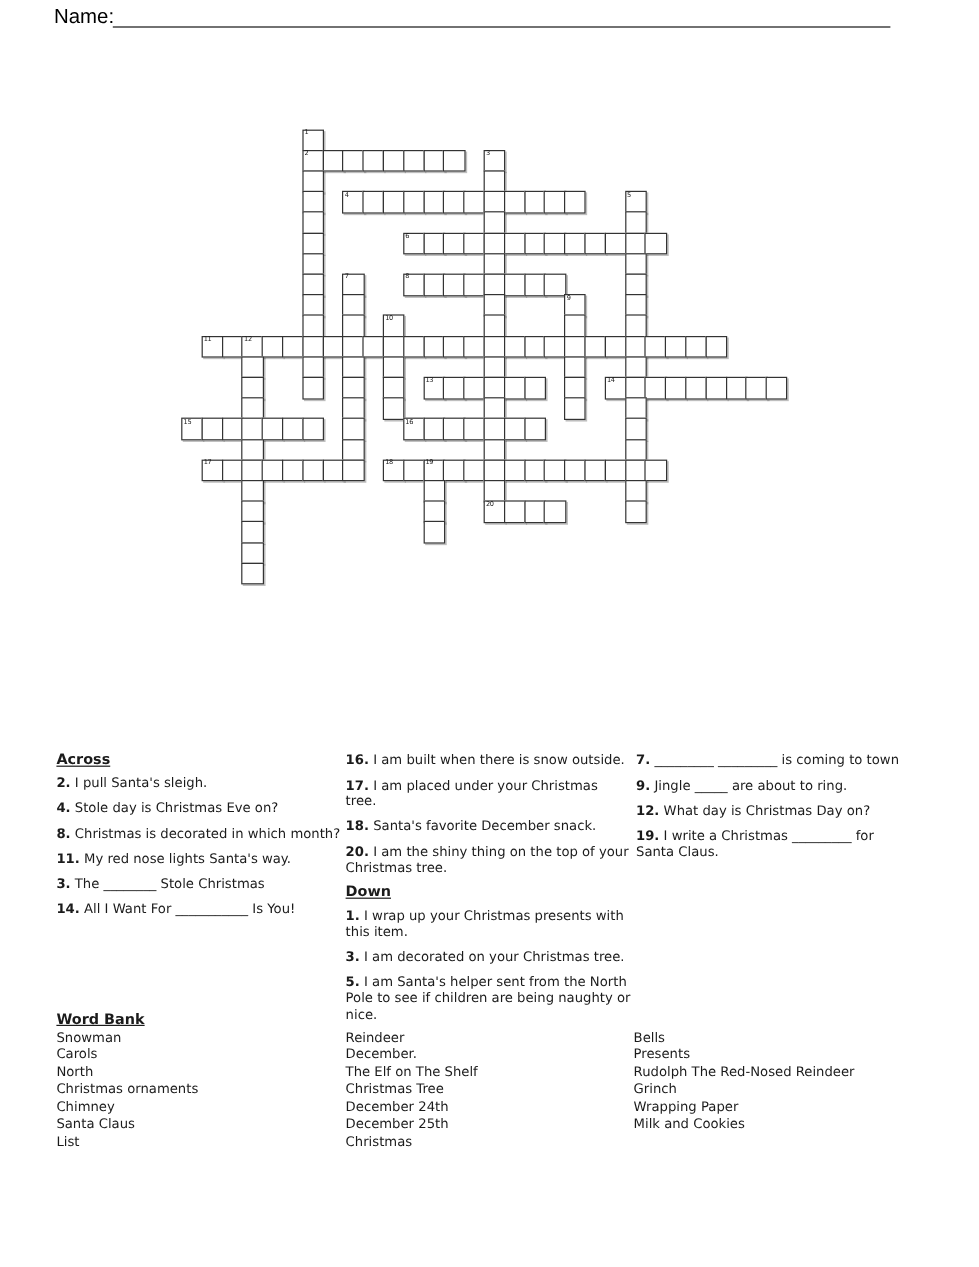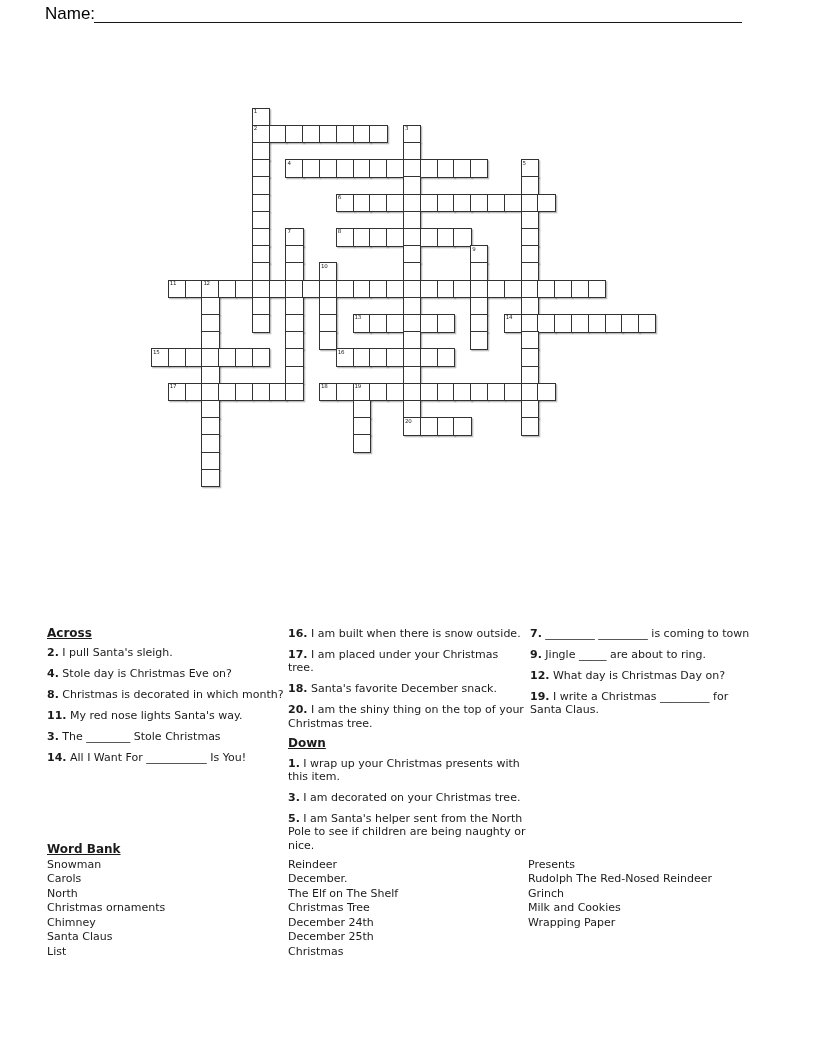--- a/index.html
+++ b/index.html
@@ -354,20 +354,21 @@
   <div class="wb-col" id="wb-col-2">
       <div>Reindeer</div>
       <div>December.</div>
       <div>The Elf on The Shelf</div>
       <div>Christmas Tree</div>
       <div>December 24th</div>
       <div>December 25th</div>
       <div>Christmas</div>
     </div>
   <div class="wb-col" id="wb-col-3">
+      <div>Bells</div>
       <div>Presents</div>
       <div>Rudolph The Red-Nosed Reindeer</div>
       <div>Grinch</div>
+      <div>Wrapping Paper</div>
       <div>Milk and Cookies</div>
-      <div>Wrapping Paper</div>
     </div>
 
 </div>
 
 </body></html>

